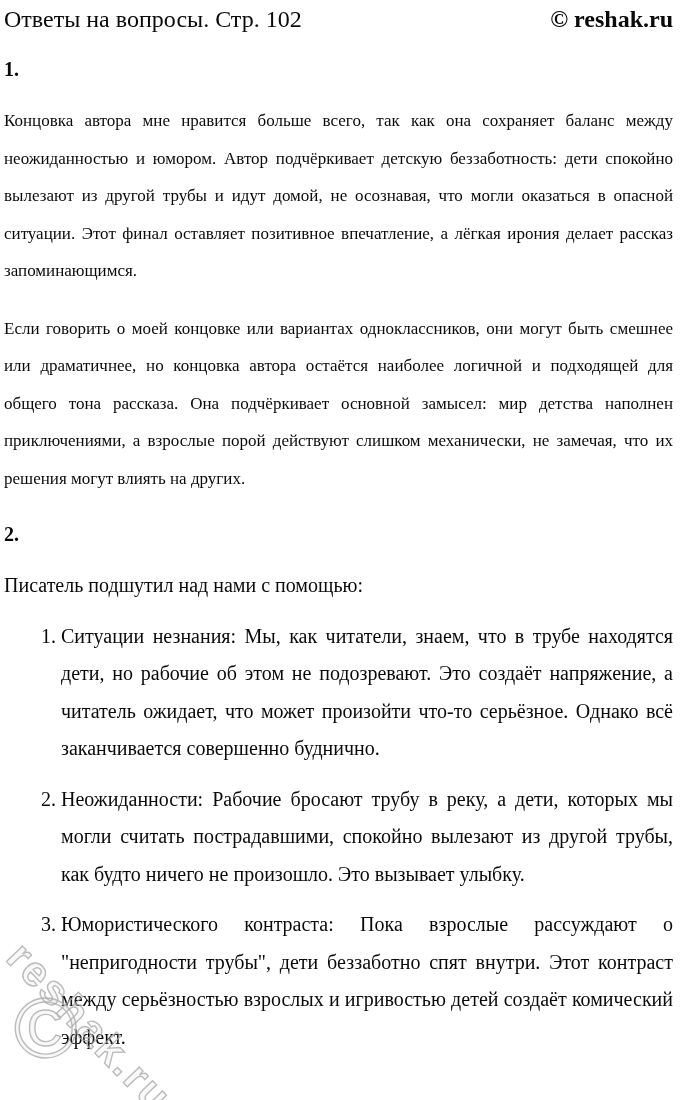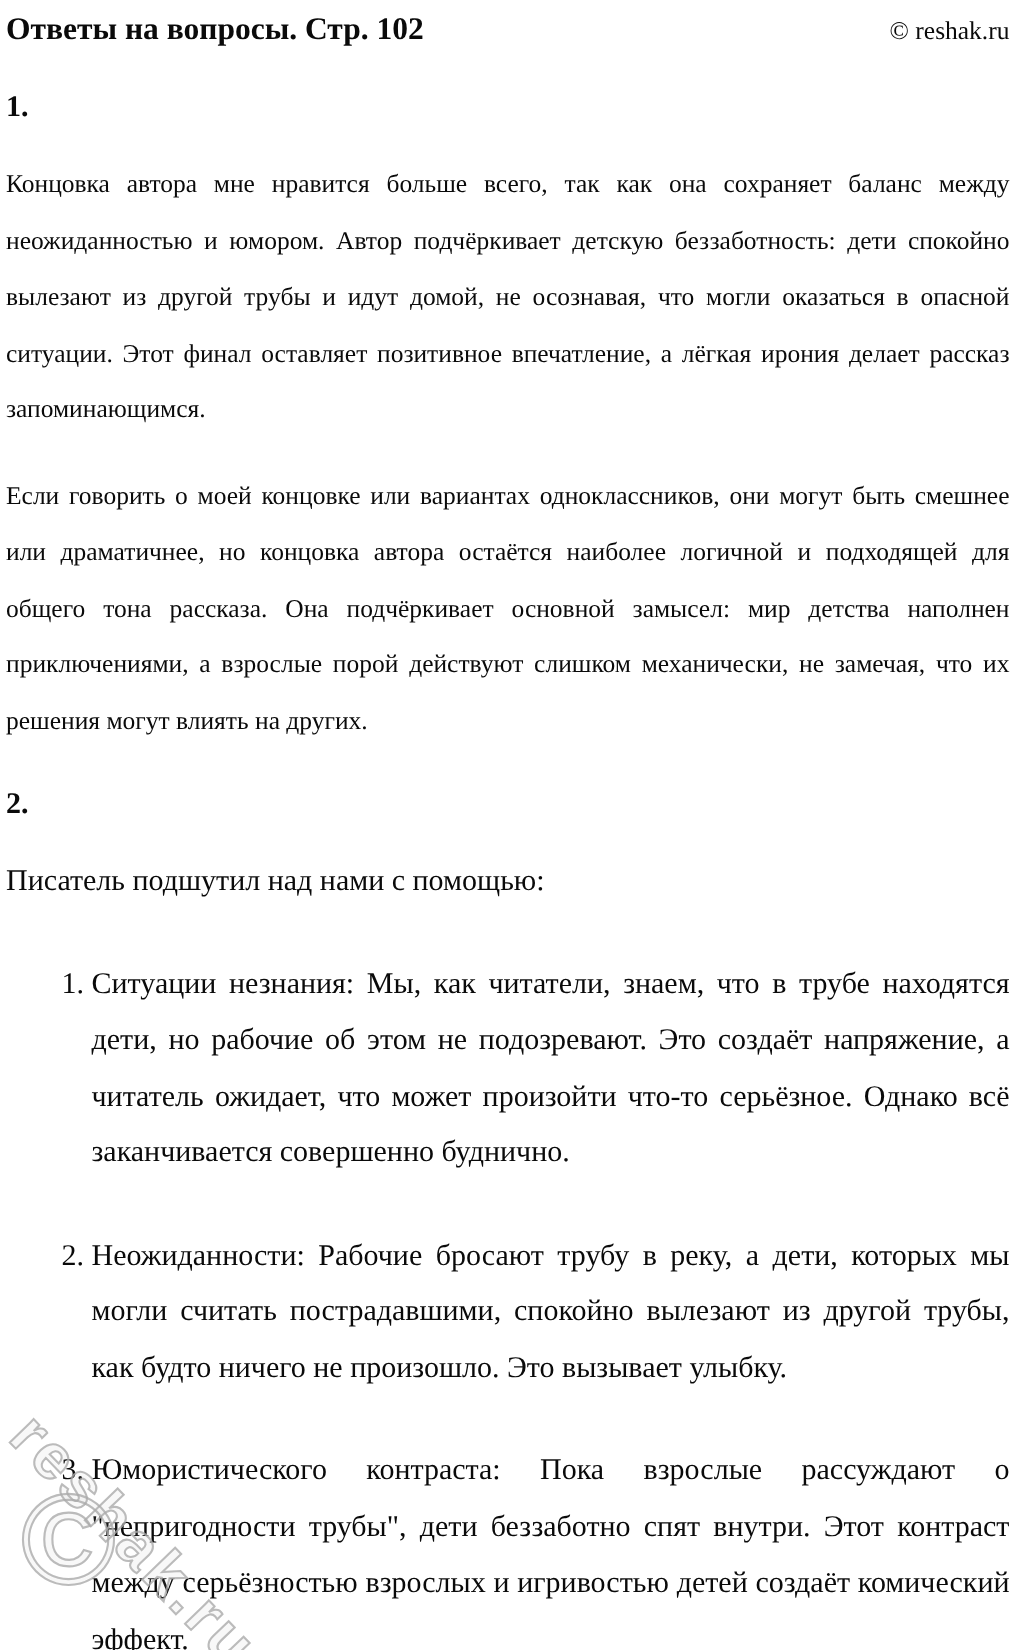--- a/index.html
+++ b/index.html
@@ -16,25 +16,26 @@
     padding: 6px 7px 0 4px;
     position: relative;
   }
   header.doc-header {
     display: flex;
     justify-content: space-between;
     align-items: baseline;
     line-height: 26px;
   }
   .doc-title {
-    font-weight: bold;
-    font-size: 21px;
+    font-weight: normal;
+    font-size: 24px;
   }
   .doc-copyright {
-    font-size: 17px;
+    font-size: 24px;
+    font-weight: bold;
   }
   .q-number {
     font-weight: bold;
     font-size: 20px;
     line-height: 26px;
     margin-top: 24px;
   }
   .answer p {
     font-size: 17px;
     line-height: 37.5px;
@@ -50,21 +51,21 @@
   }
   ol.answer-list {
     margin: 0;
     padding: 0 0 0 57px;
     font-size: 20px;
     line-height: 37.5px;
   }
   ol.answer-list li {
     text-align: justify;
     text-align-last: left;
-    margin-top: 31px;
+    margin-top: 13px;
   }
   ol.answer-list li::marker {
     font-size: 20px;
   }
   
   .watermark {
     position: absolute;
     left: 0;
     top: 0;
     width: 680px;

